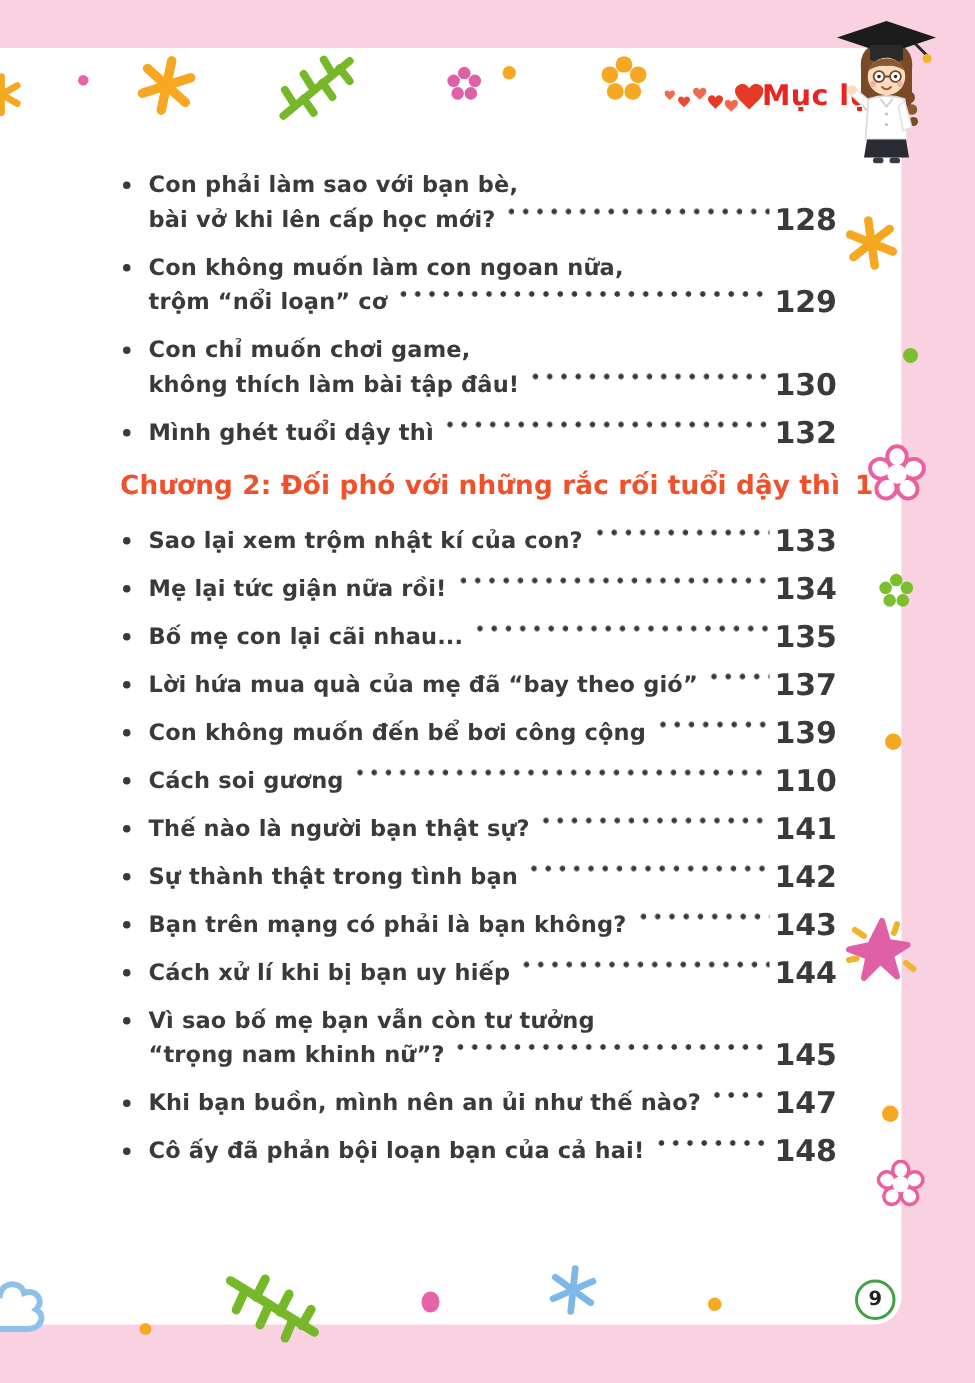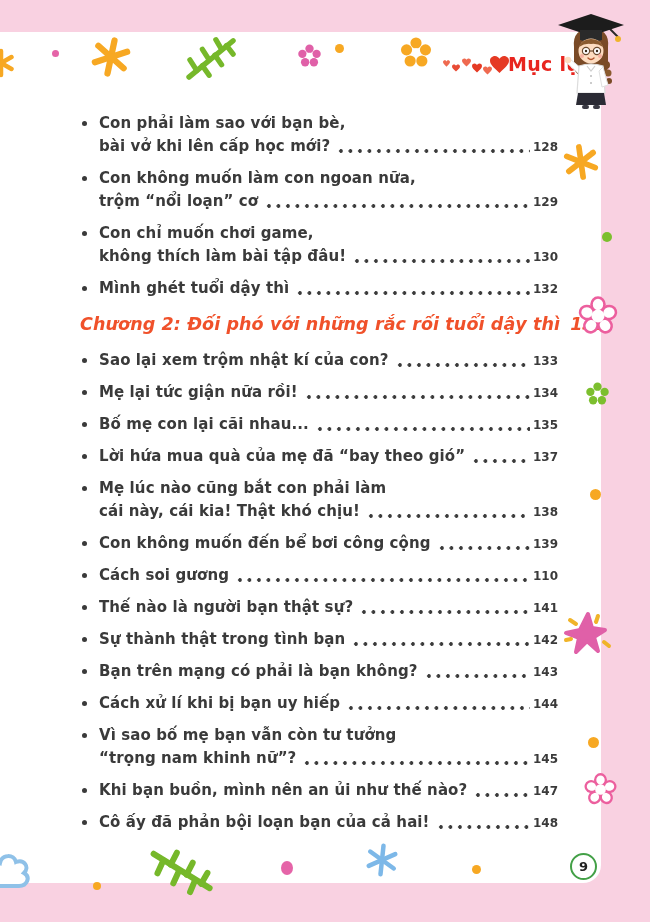--- a/index.html
+++ b/index.html
@@ -35,30 +35,30 @@
     font-weight:700;
   }
   .toc-row{display:flex;margin-bottom:9px;}
   .bullet{
     width:5px;height:5px;border-radius:50%;
     background:var(--text);flex:0 0 5px;
     margin:9px 12px 0 2px;
   }
   .entry-body{flex:1;min-width:0;}
   .line{font-size:15px;line-height:23px;letter-spacing:.1px;}
-  .last-line{display:flex;align-items:flex-end;}
+  .last-line{display:flex;}
   .last-line .line{white-space:nowrap;}
   .leader{
     flex:1;height:10px;margin:0 3px 3px 7px;
     background-image:radial-gradient(circle at 4px 6px,var(--text) 1.6px,transparent 2.1px);
     background-size:9.5px 10px;background-repeat:repeat-x;
   }
-  .pagenum{font-size:12px;line-height:22px;}
+  .pagenum{font-size:20px;line-height:22px;}
   
-  .toc-row.chapter{margin:12px 0 13px 0;color:var(--chapter-orange);font-style:italic;}
+  .toc-row.chapter{margin:12px 0 13px 0;color:var(--chapter-orange);}
   .toc-row.chapter .line,.toc-row.chapter .pagenum{font-size:17.5px;line-height:24px;}
   .toc-row.chapter .leader{
     height:11px;margin:0 4px 3px 6px;
     background-image:radial-gradient(circle at 5px 6px,var(--chapter-orange) 2px,transparent 2.5px);
     background-size:13px 11px;
   }
   
   .muc-luc{
     position:absolute;left:508px;top:53px;
     color:var(--title-red);font-size:19px;font-weight:700;letter-spacing:.3px;
@@ -329,31 +329,20 @@
         <div class="last-line">
           <span class="line">Lời hứa mua quà của mẹ đã “bay theo gió”</span>
           <span class="leader"></span>
           <span class="pagenum">137</span>
         </div>
       </div>
     </div>
     <div class="toc-row">
       <span class="bullet"></span>
       <div class="entry-body">
-        <div class="line">Mẹ lúc nào cũng bắt con phải làm</div>
-        <div class="last-line">
-          <span class="line">cái này, cái kia! Thật khó chịu!</span>
-          <span class="leader"></span>
-          <span class="pagenum">138</span>
-        </div>
-      </div>
-    </div>
-    <div class="toc-row">
-      <span class="bullet"></span>
-      <div class="entry-body">
         <div class="last-line">
           <span class="line">Con không muốn đến bể bơi công cộng</span>
           <span class="leader"></span>
           <span class="pagenum">139</span>
         </div>
       </div>
     </div>
     <div class="toc-row">
       <span class="bullet"></span>
       <div class="entry-body">

